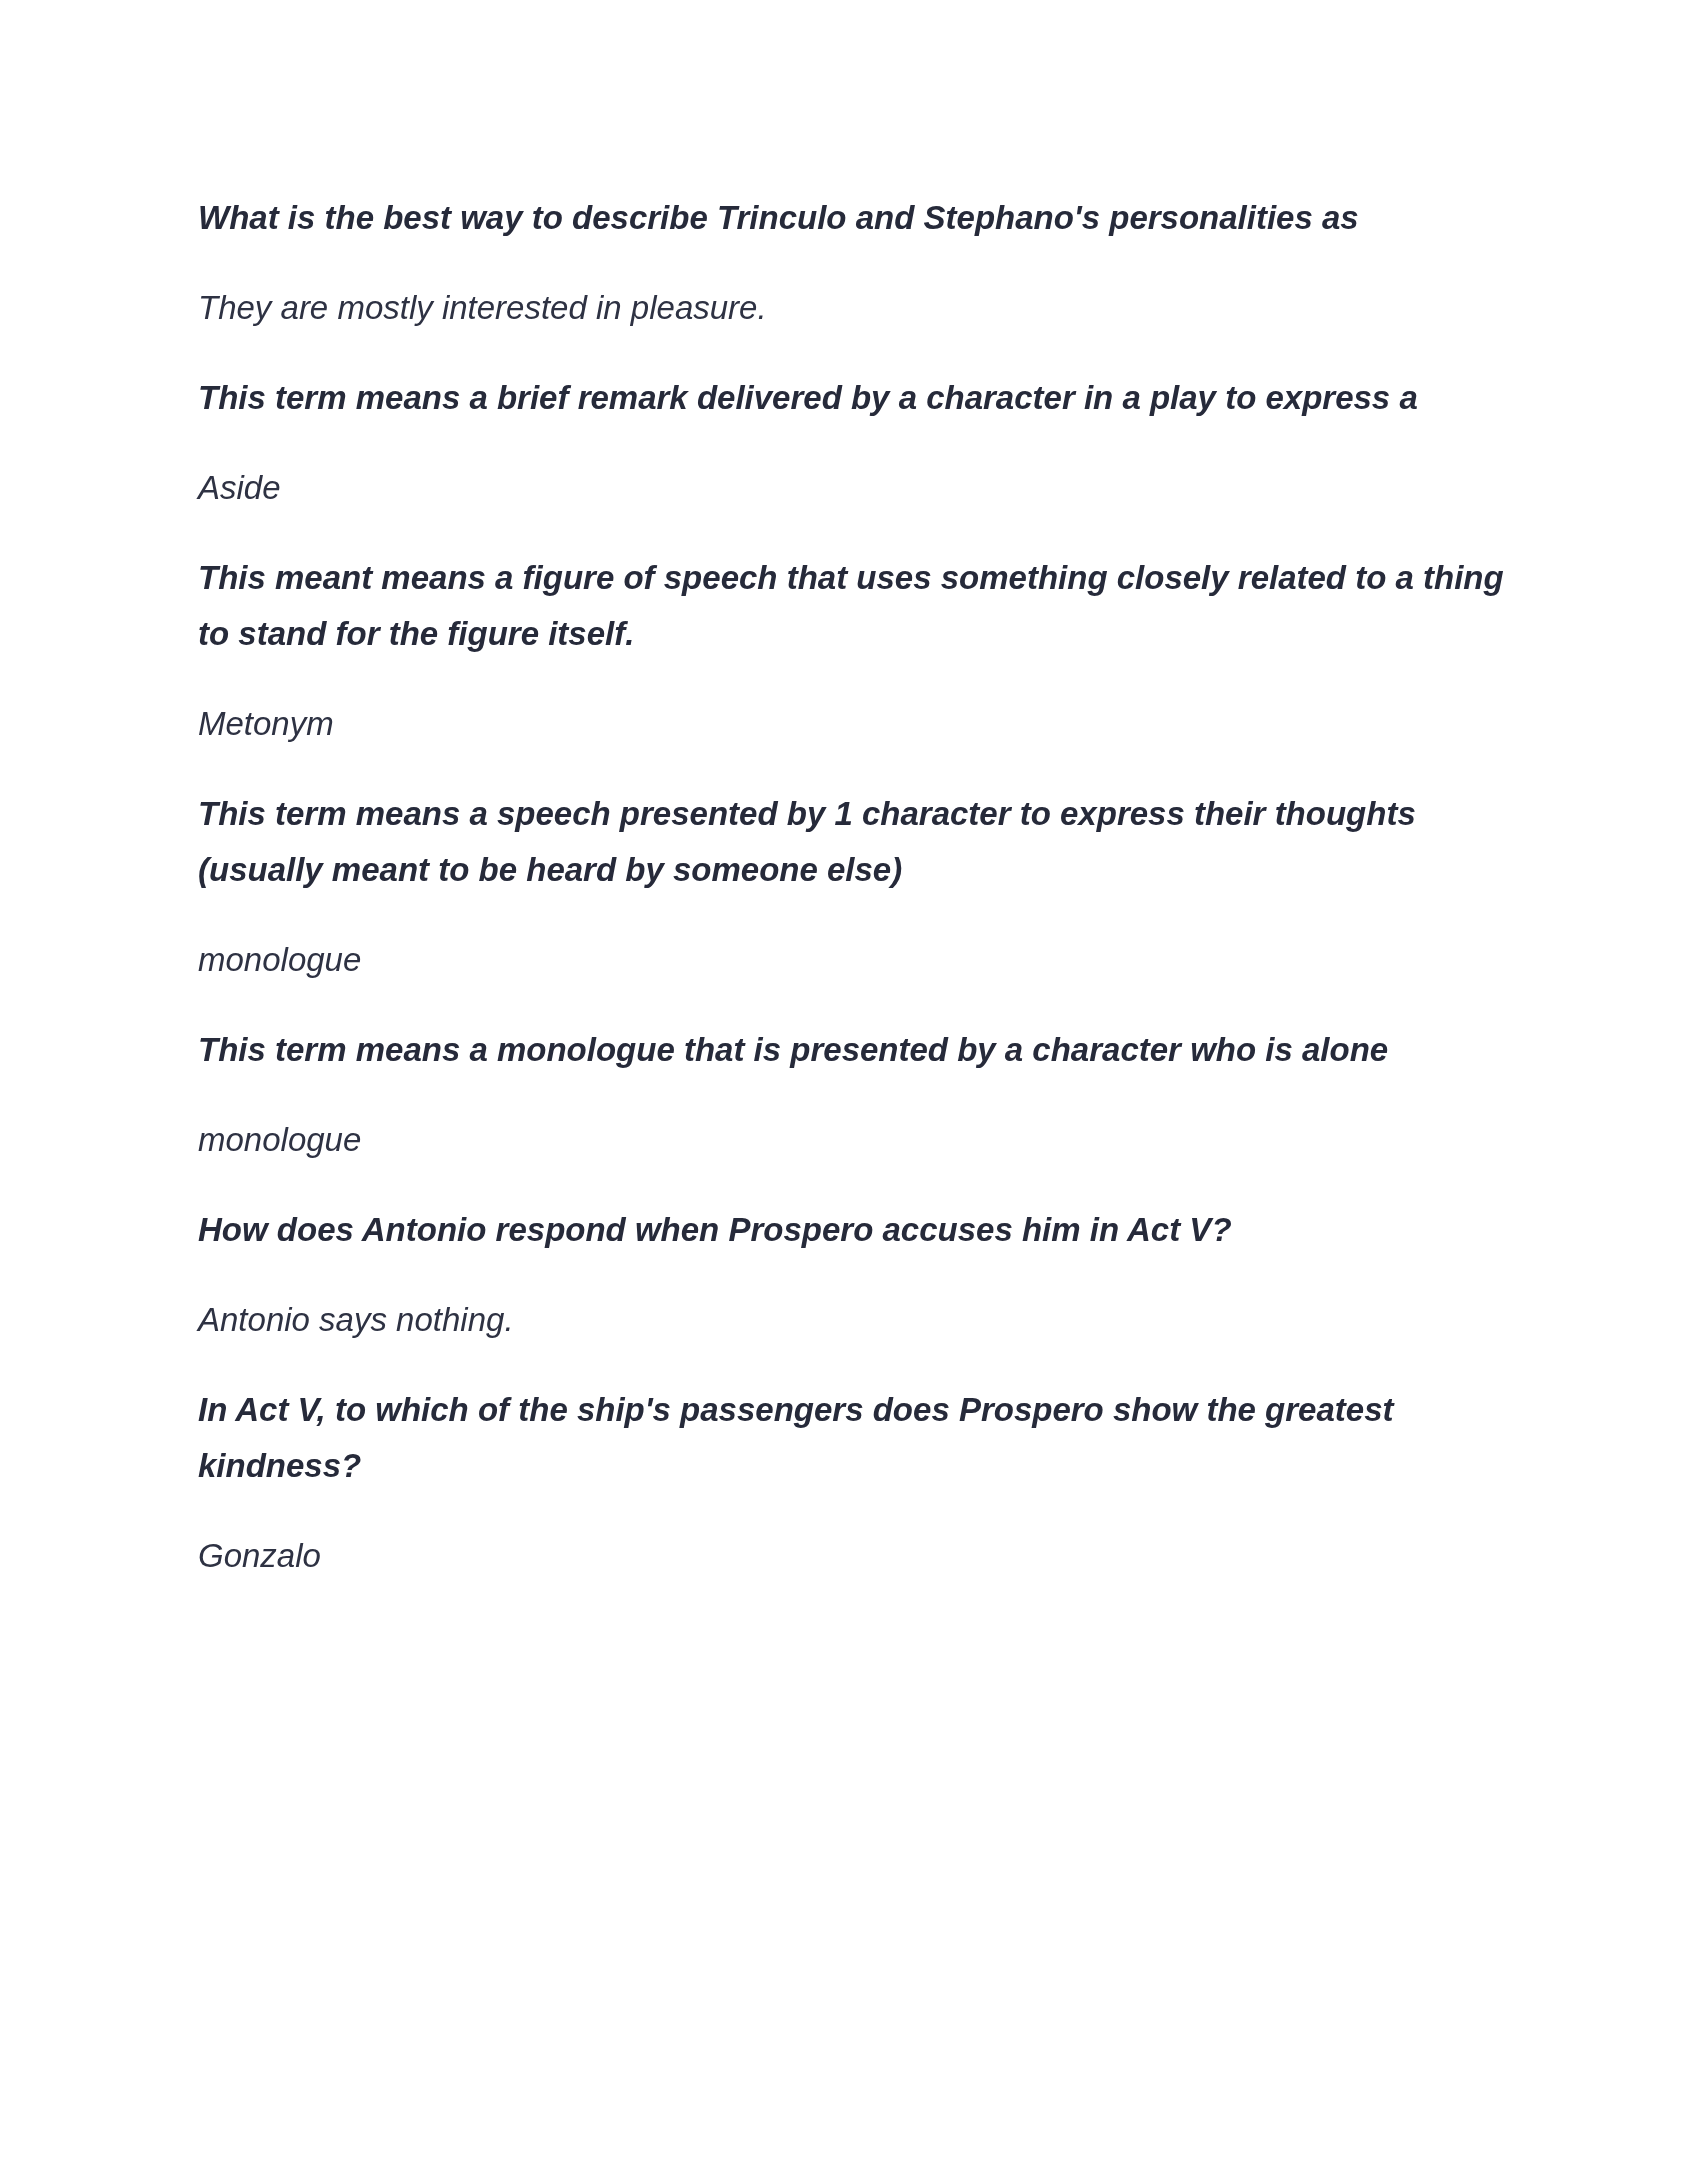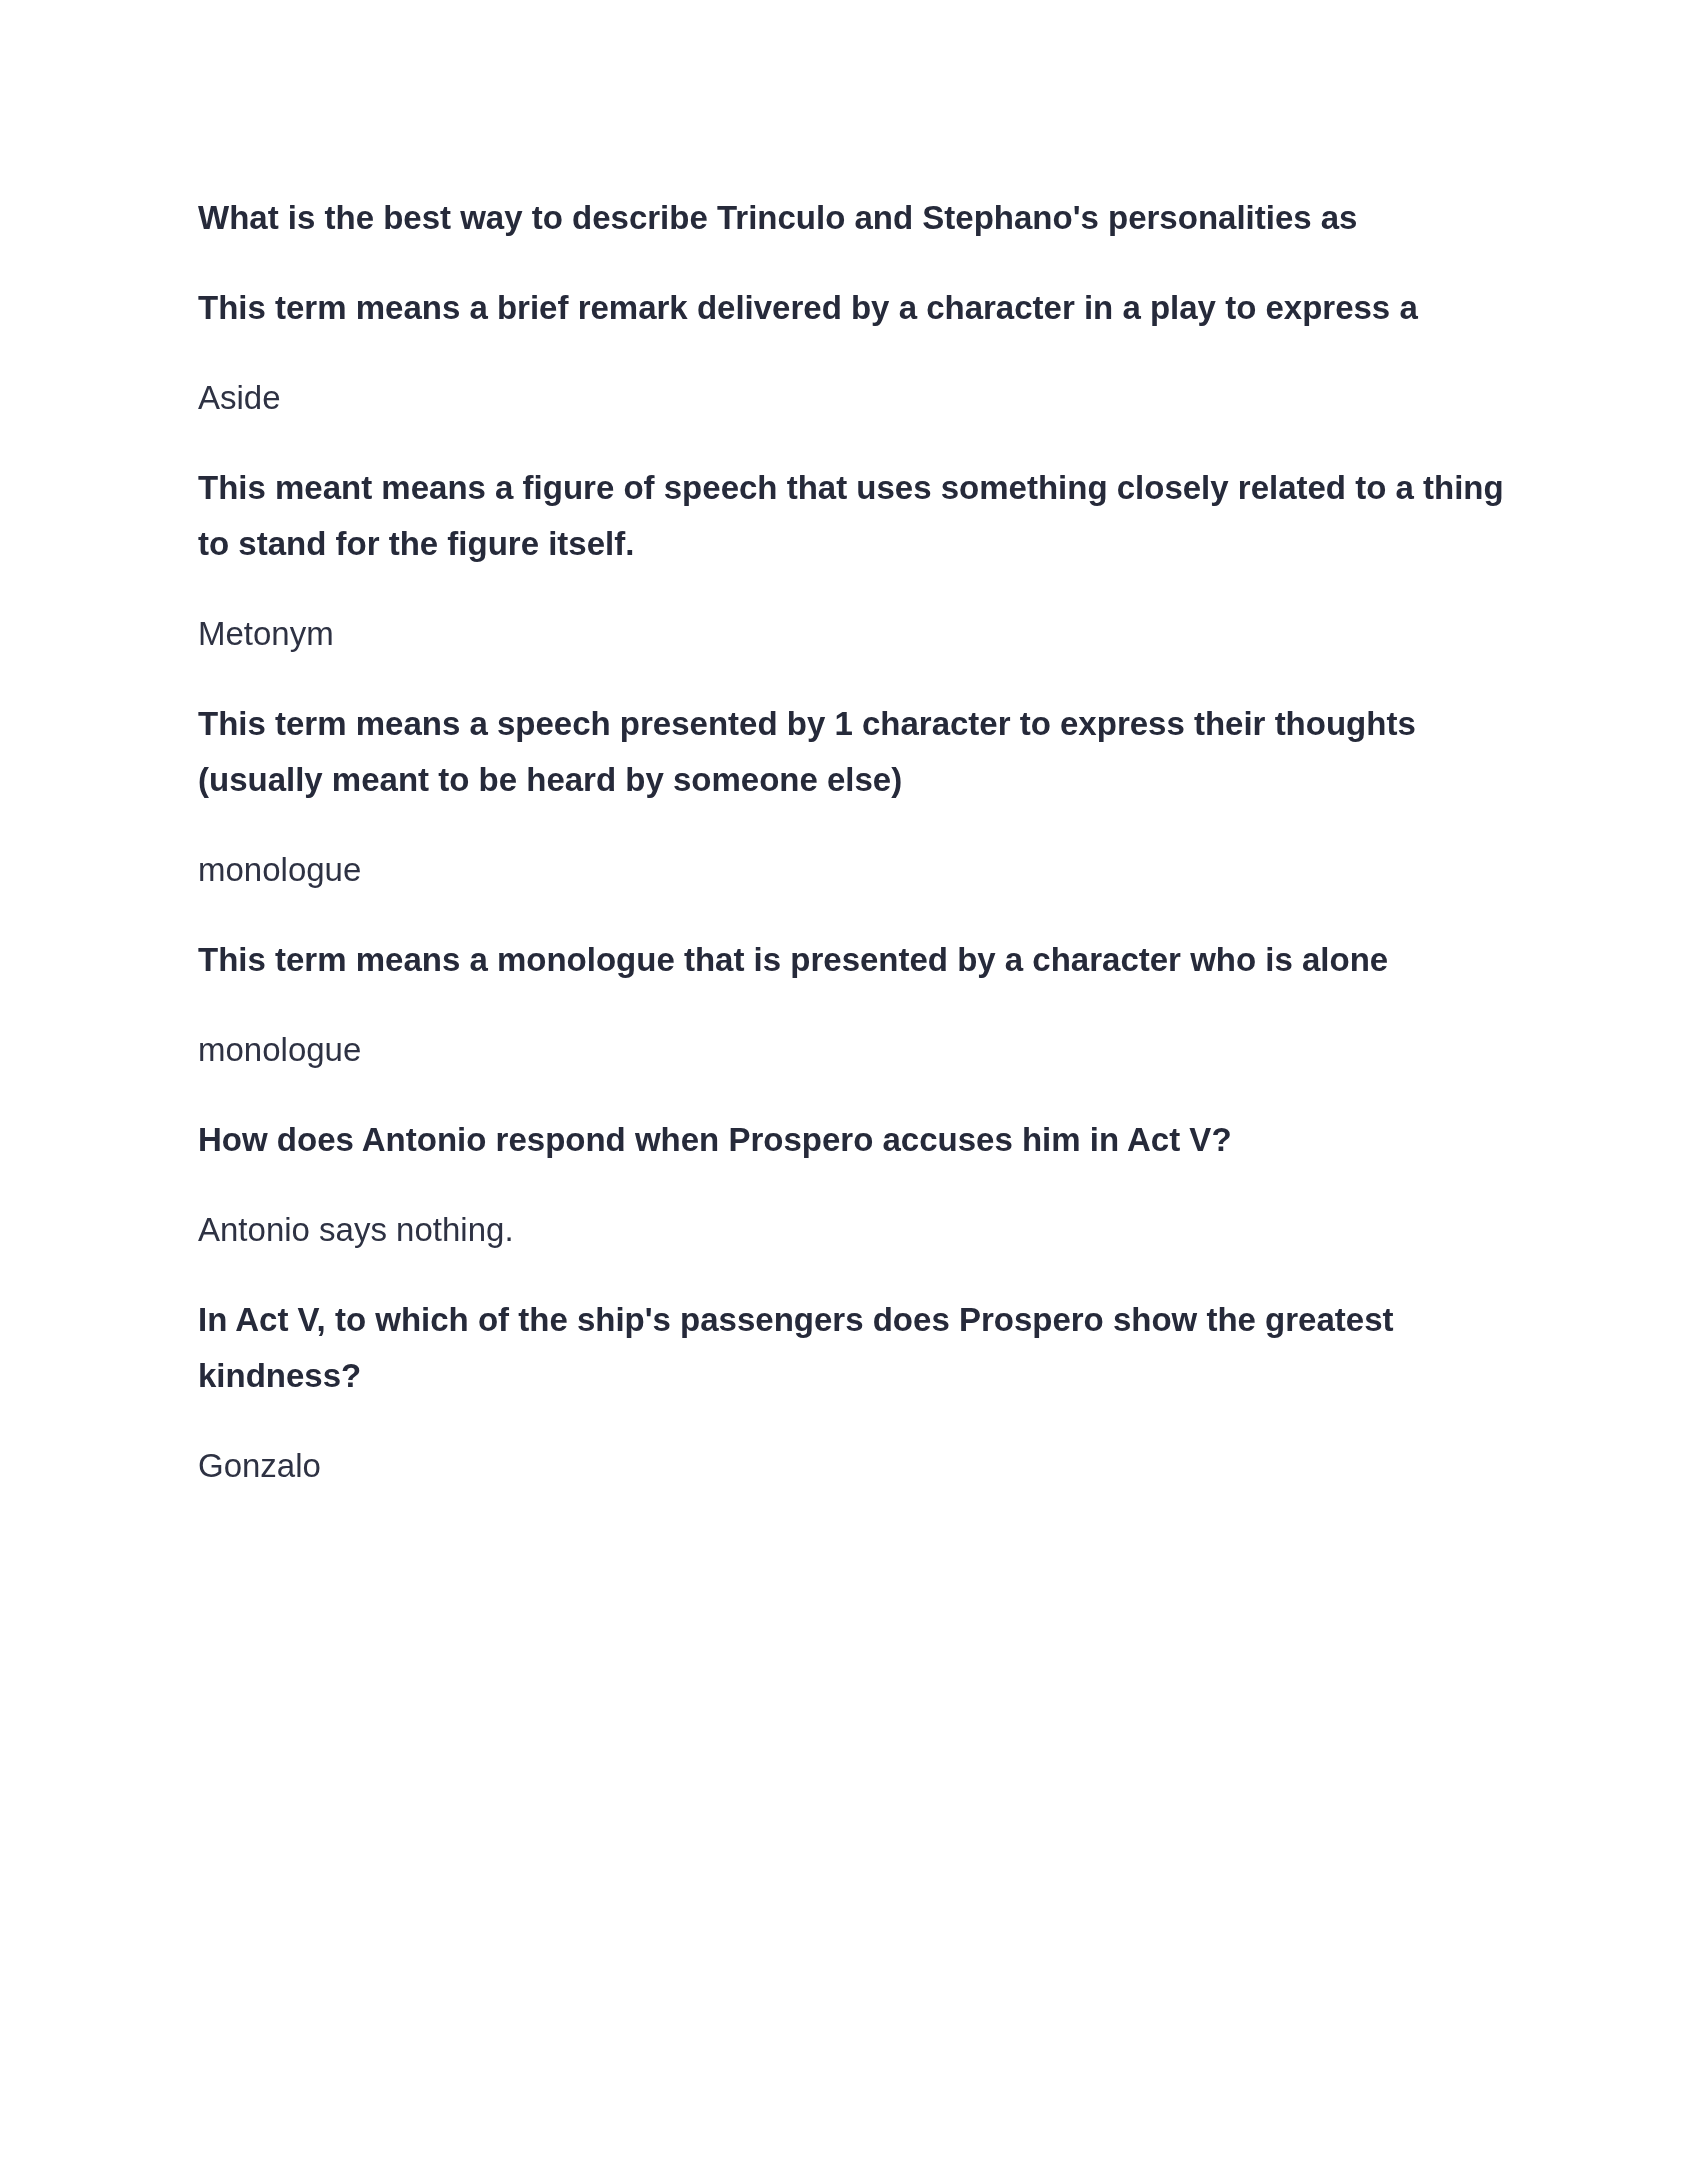--- a/index.html
+++ b/index.html
@@ -13,20 +13,21 @@
       overflow: hidden;
       position: relative;
     }
     .page {
       position: absolute;
       left: 0;
       top: 0;
       width: 1683px;
       height: 1824px;
       background: #ffffff;
+      font-style: italic;
     }
     .content {
       position: absolute;
       left: 198px;
       top: 190px;
       width: 1307px;
       font-family: "Liberation Sans", sans-serif;
       color: #2b2f3e;
       font-size: 33px;
       line-height: 56px;
@@ -53,20 +54,21 @@
 </head>
 <body>
 
 <div class="page">
   <div class="content">
 
     <div class="qa">
       <p class="question">
         <span class="line">What is the best way to describe Trinculo and Stephano's personalities as</span>
       </p>
+      <p class="answer">They are mostly interested in pleasure.</p>
     </div>
 
     <div class="qa">
       <p class="question">
         <span class="line">This term means a brief remark delivered by a character in a play to express a</span>
       </p>
       <p class="answer">Aside</p>
     </div>
 
     <div class="qa">

